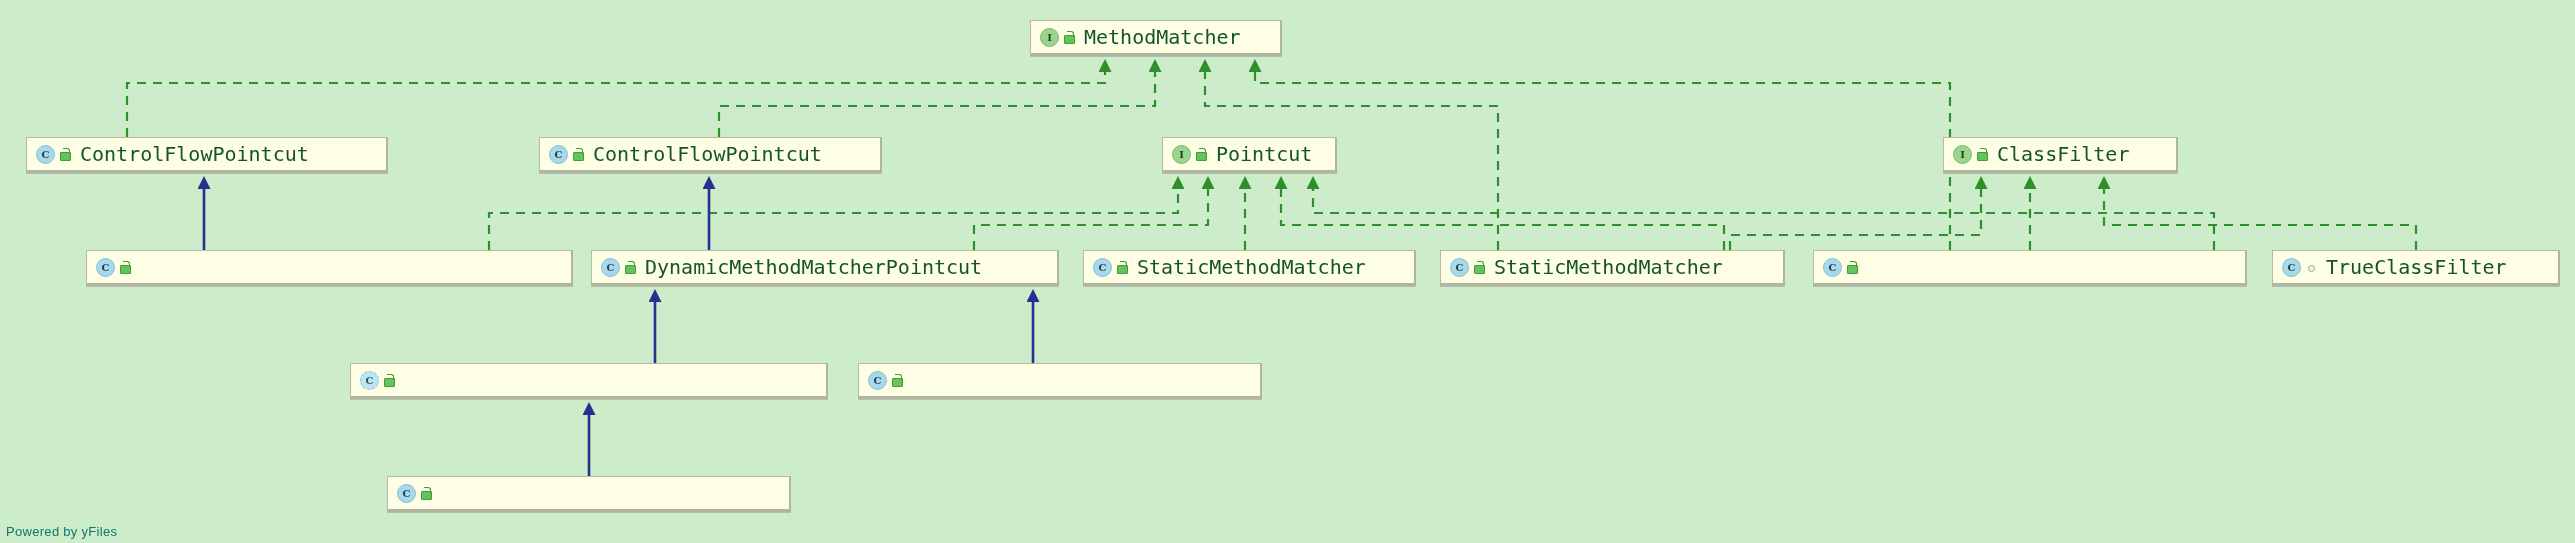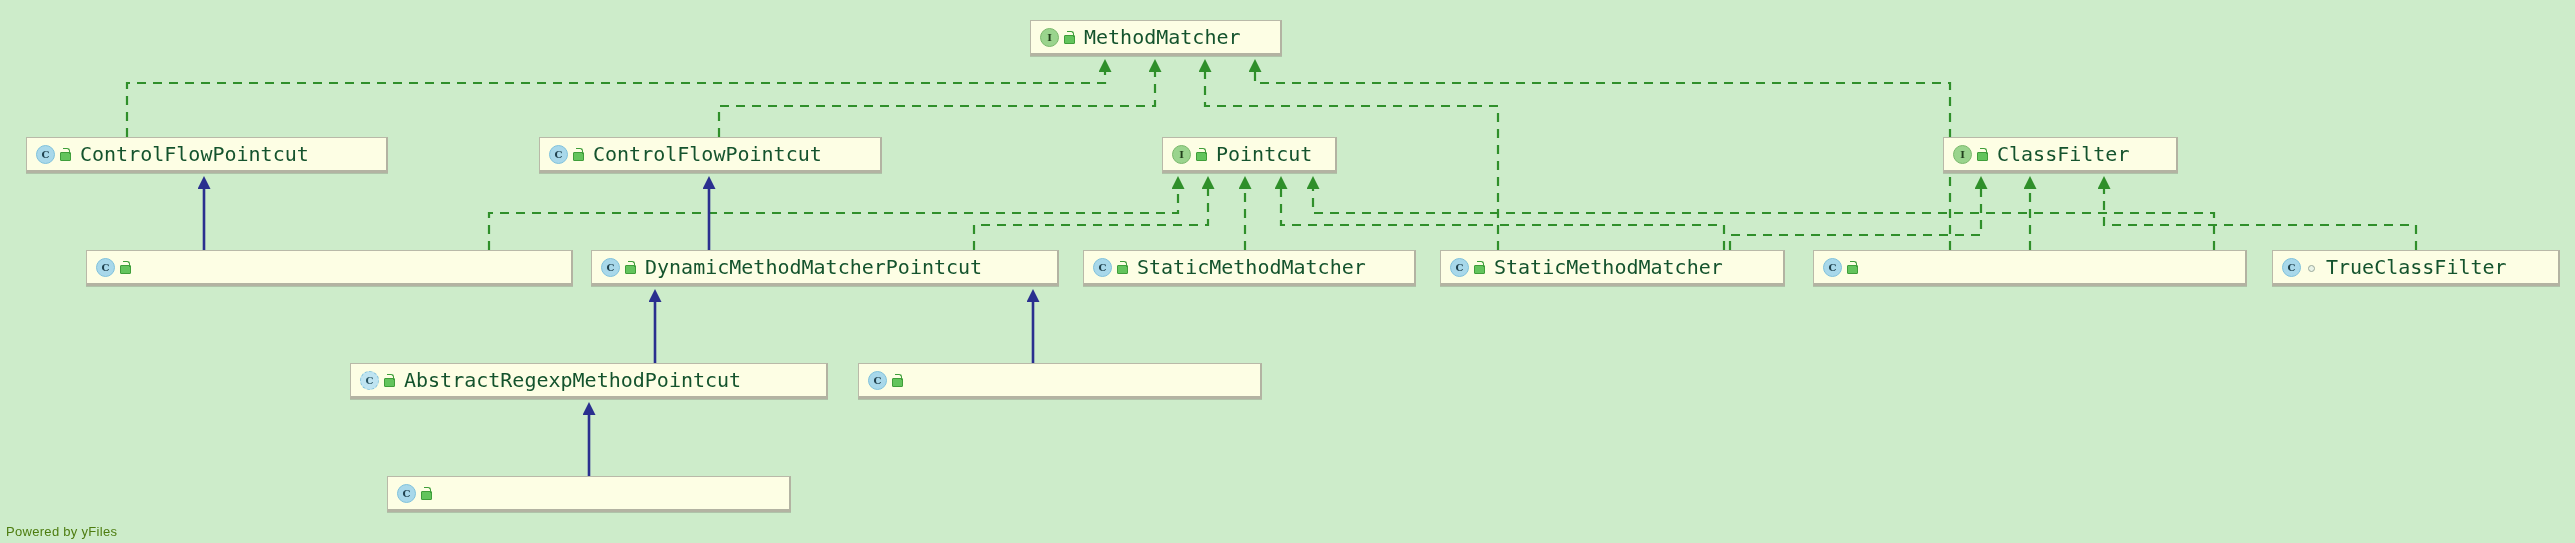--- a/index.html
+++ b/index.html
@@ -119,21 +119,21 @@
     font-size: 20px;
     color: #14532d;
     letter-spacing: 0px;
   }
   .watermark {
     position: absolute;
     left: 6px;
     bottom: 4px;
     font-family: "Liberation Sans", sans-serif;
     font-size: 13px;
-    color: #4d7c0f;
+    color: #0f766e;
     letter-spacing: 0.3px;
     user-select: none;
   }
 </style>
 </head>
 <body>
 
 <div id="canvas">
 
   <svg id="edge-layer" width="2575" height="543" viewBox="0 0 2575 543" xmlns="http://www.w3.org/2000/svg">
@@ -271,21 +271,20 @@
       <span class="vis-icon pkg"></span>
     </span>
     <span class="node-label">TrueClassFilter</span>
   </div>
 
   <div class="uml-node" style="left:350px; top:363px; width:478px;">
     <span class="node-icons">
       <span class="type-icon cls-abstract">C</span>
       <span class="vis-icon public"></span>
     </span>
-    <span class="node-label">AbstractRegexpMethodPointcut</span>
   </div>
 
   <div class="uml-node" style="left:858px; top:363px; width:404px;">
     <span class="node-icons">
       <span class="type-icon cls">C</span>
       <span class="vis-icon public"></span>
     </span>
   </div>
 
   <div class="uml-node" style="left:387px; top:476px; width:404px;">

